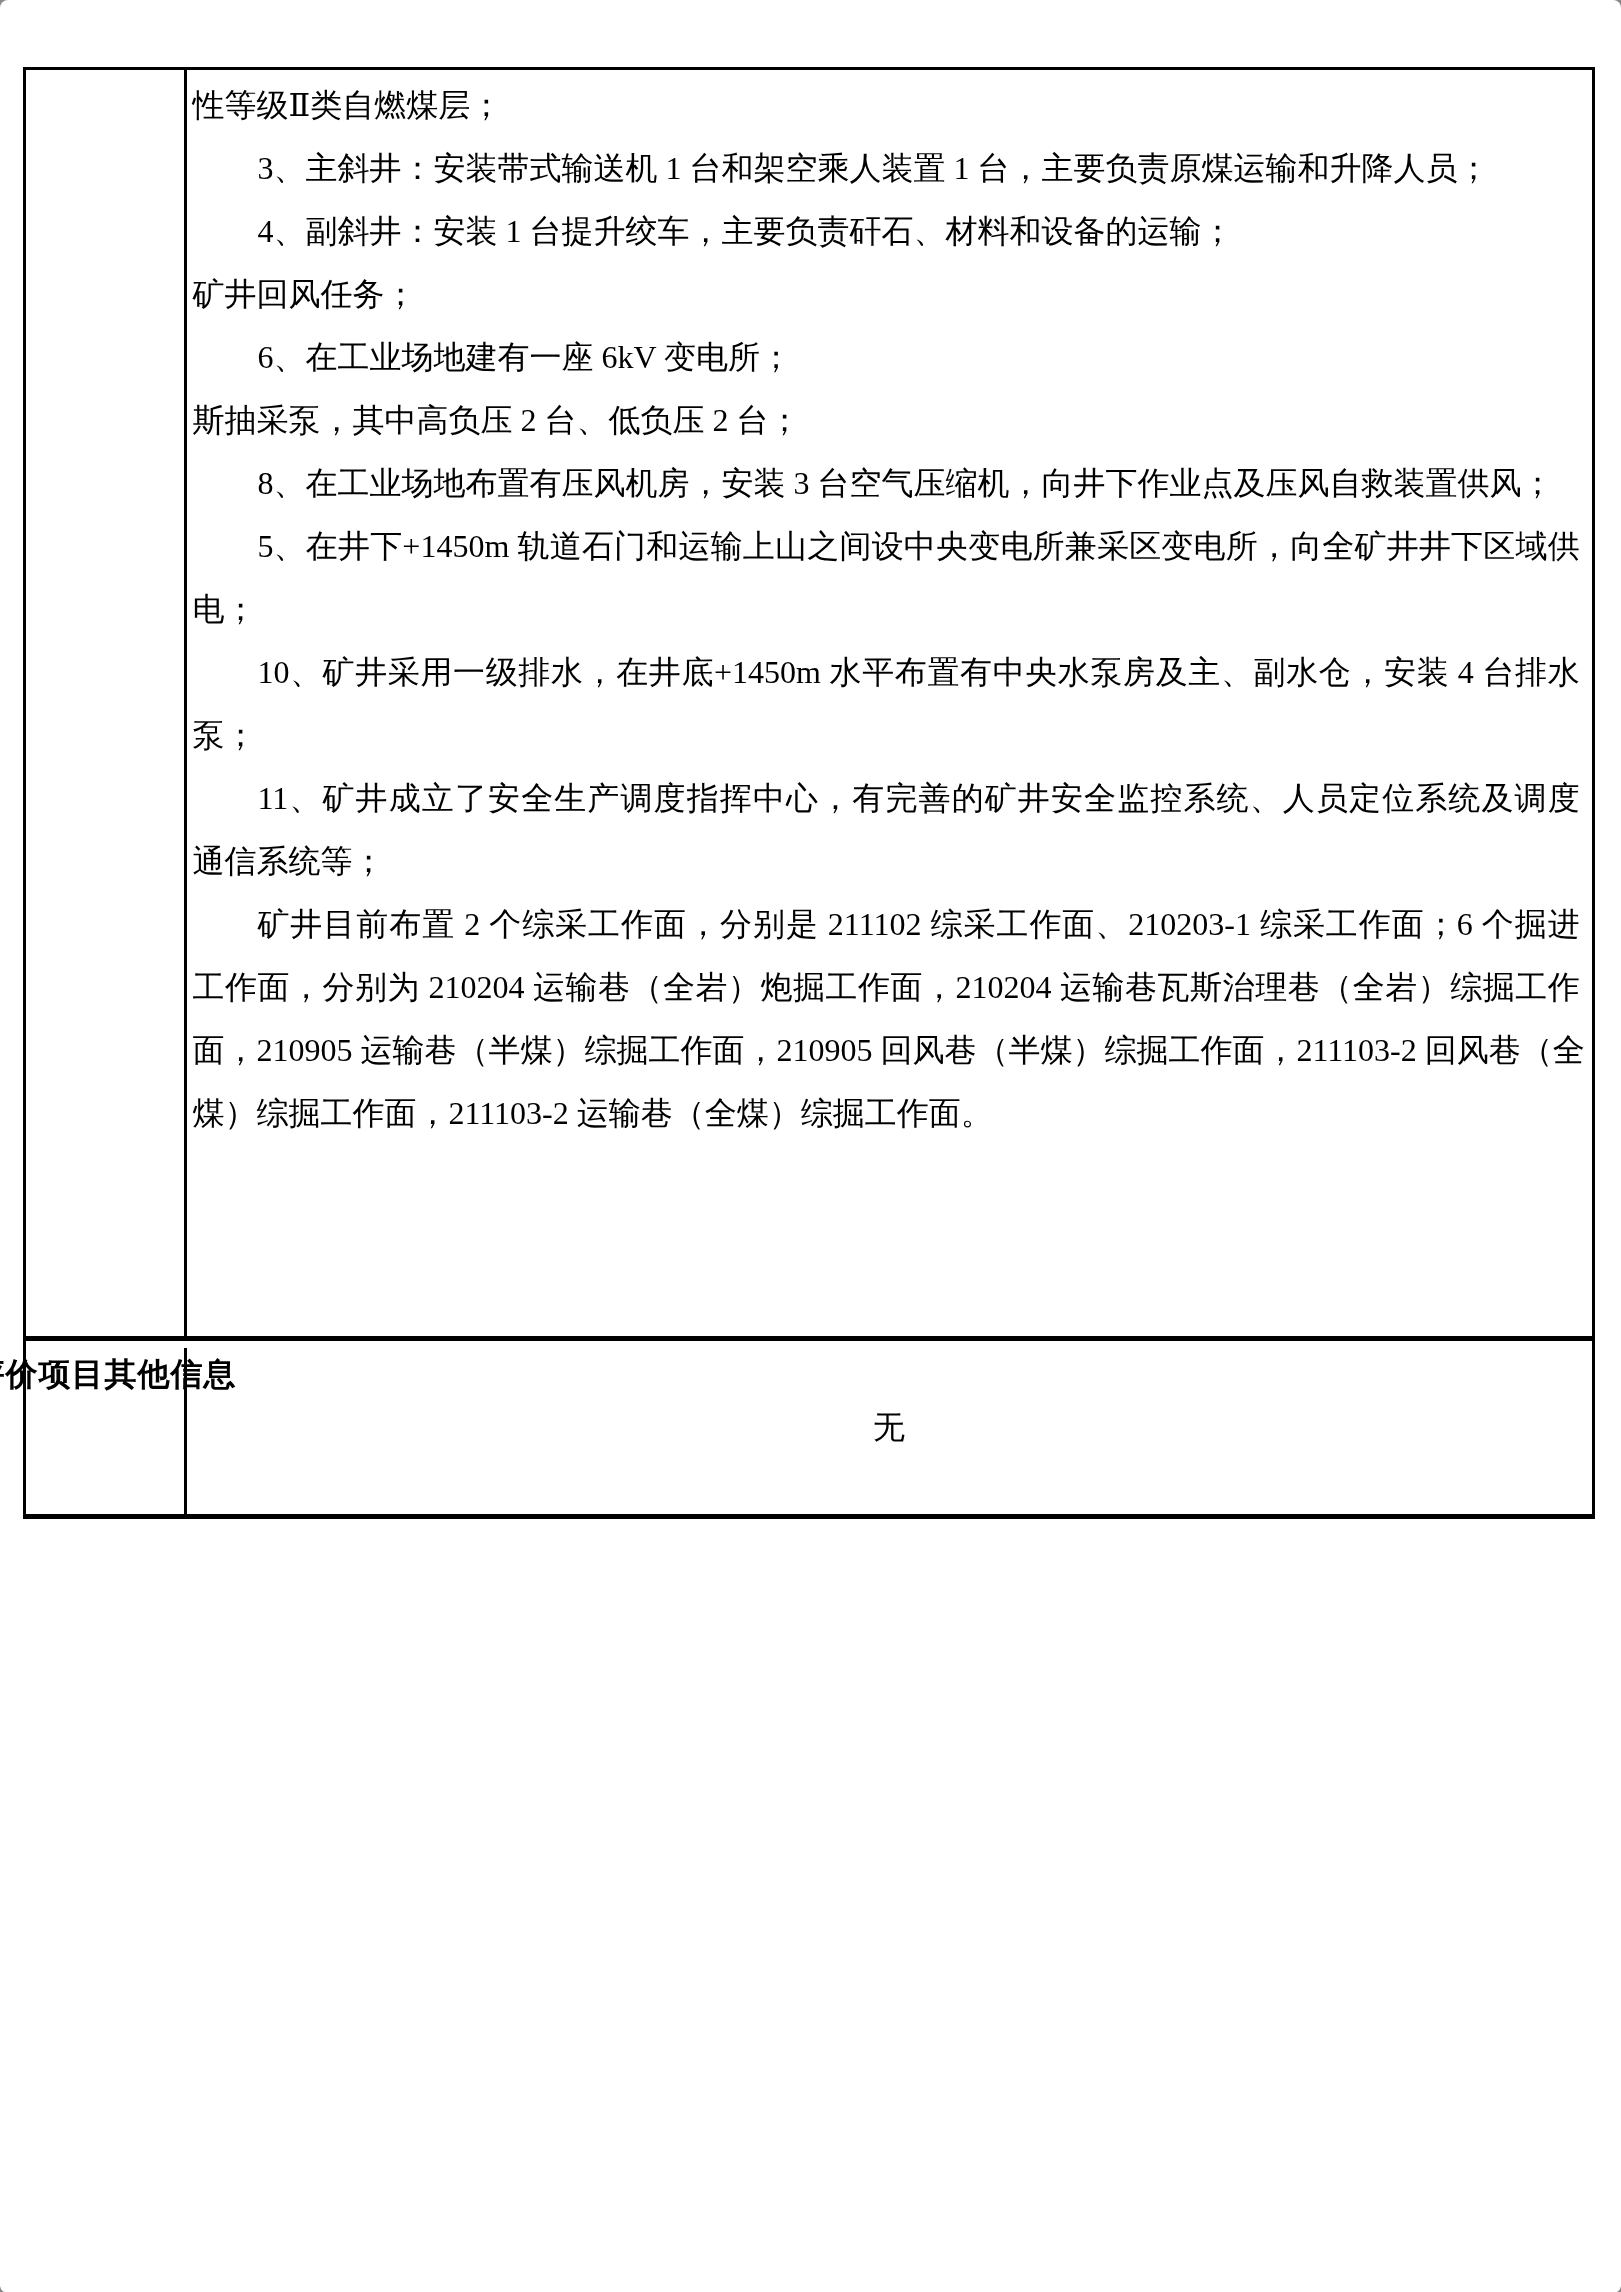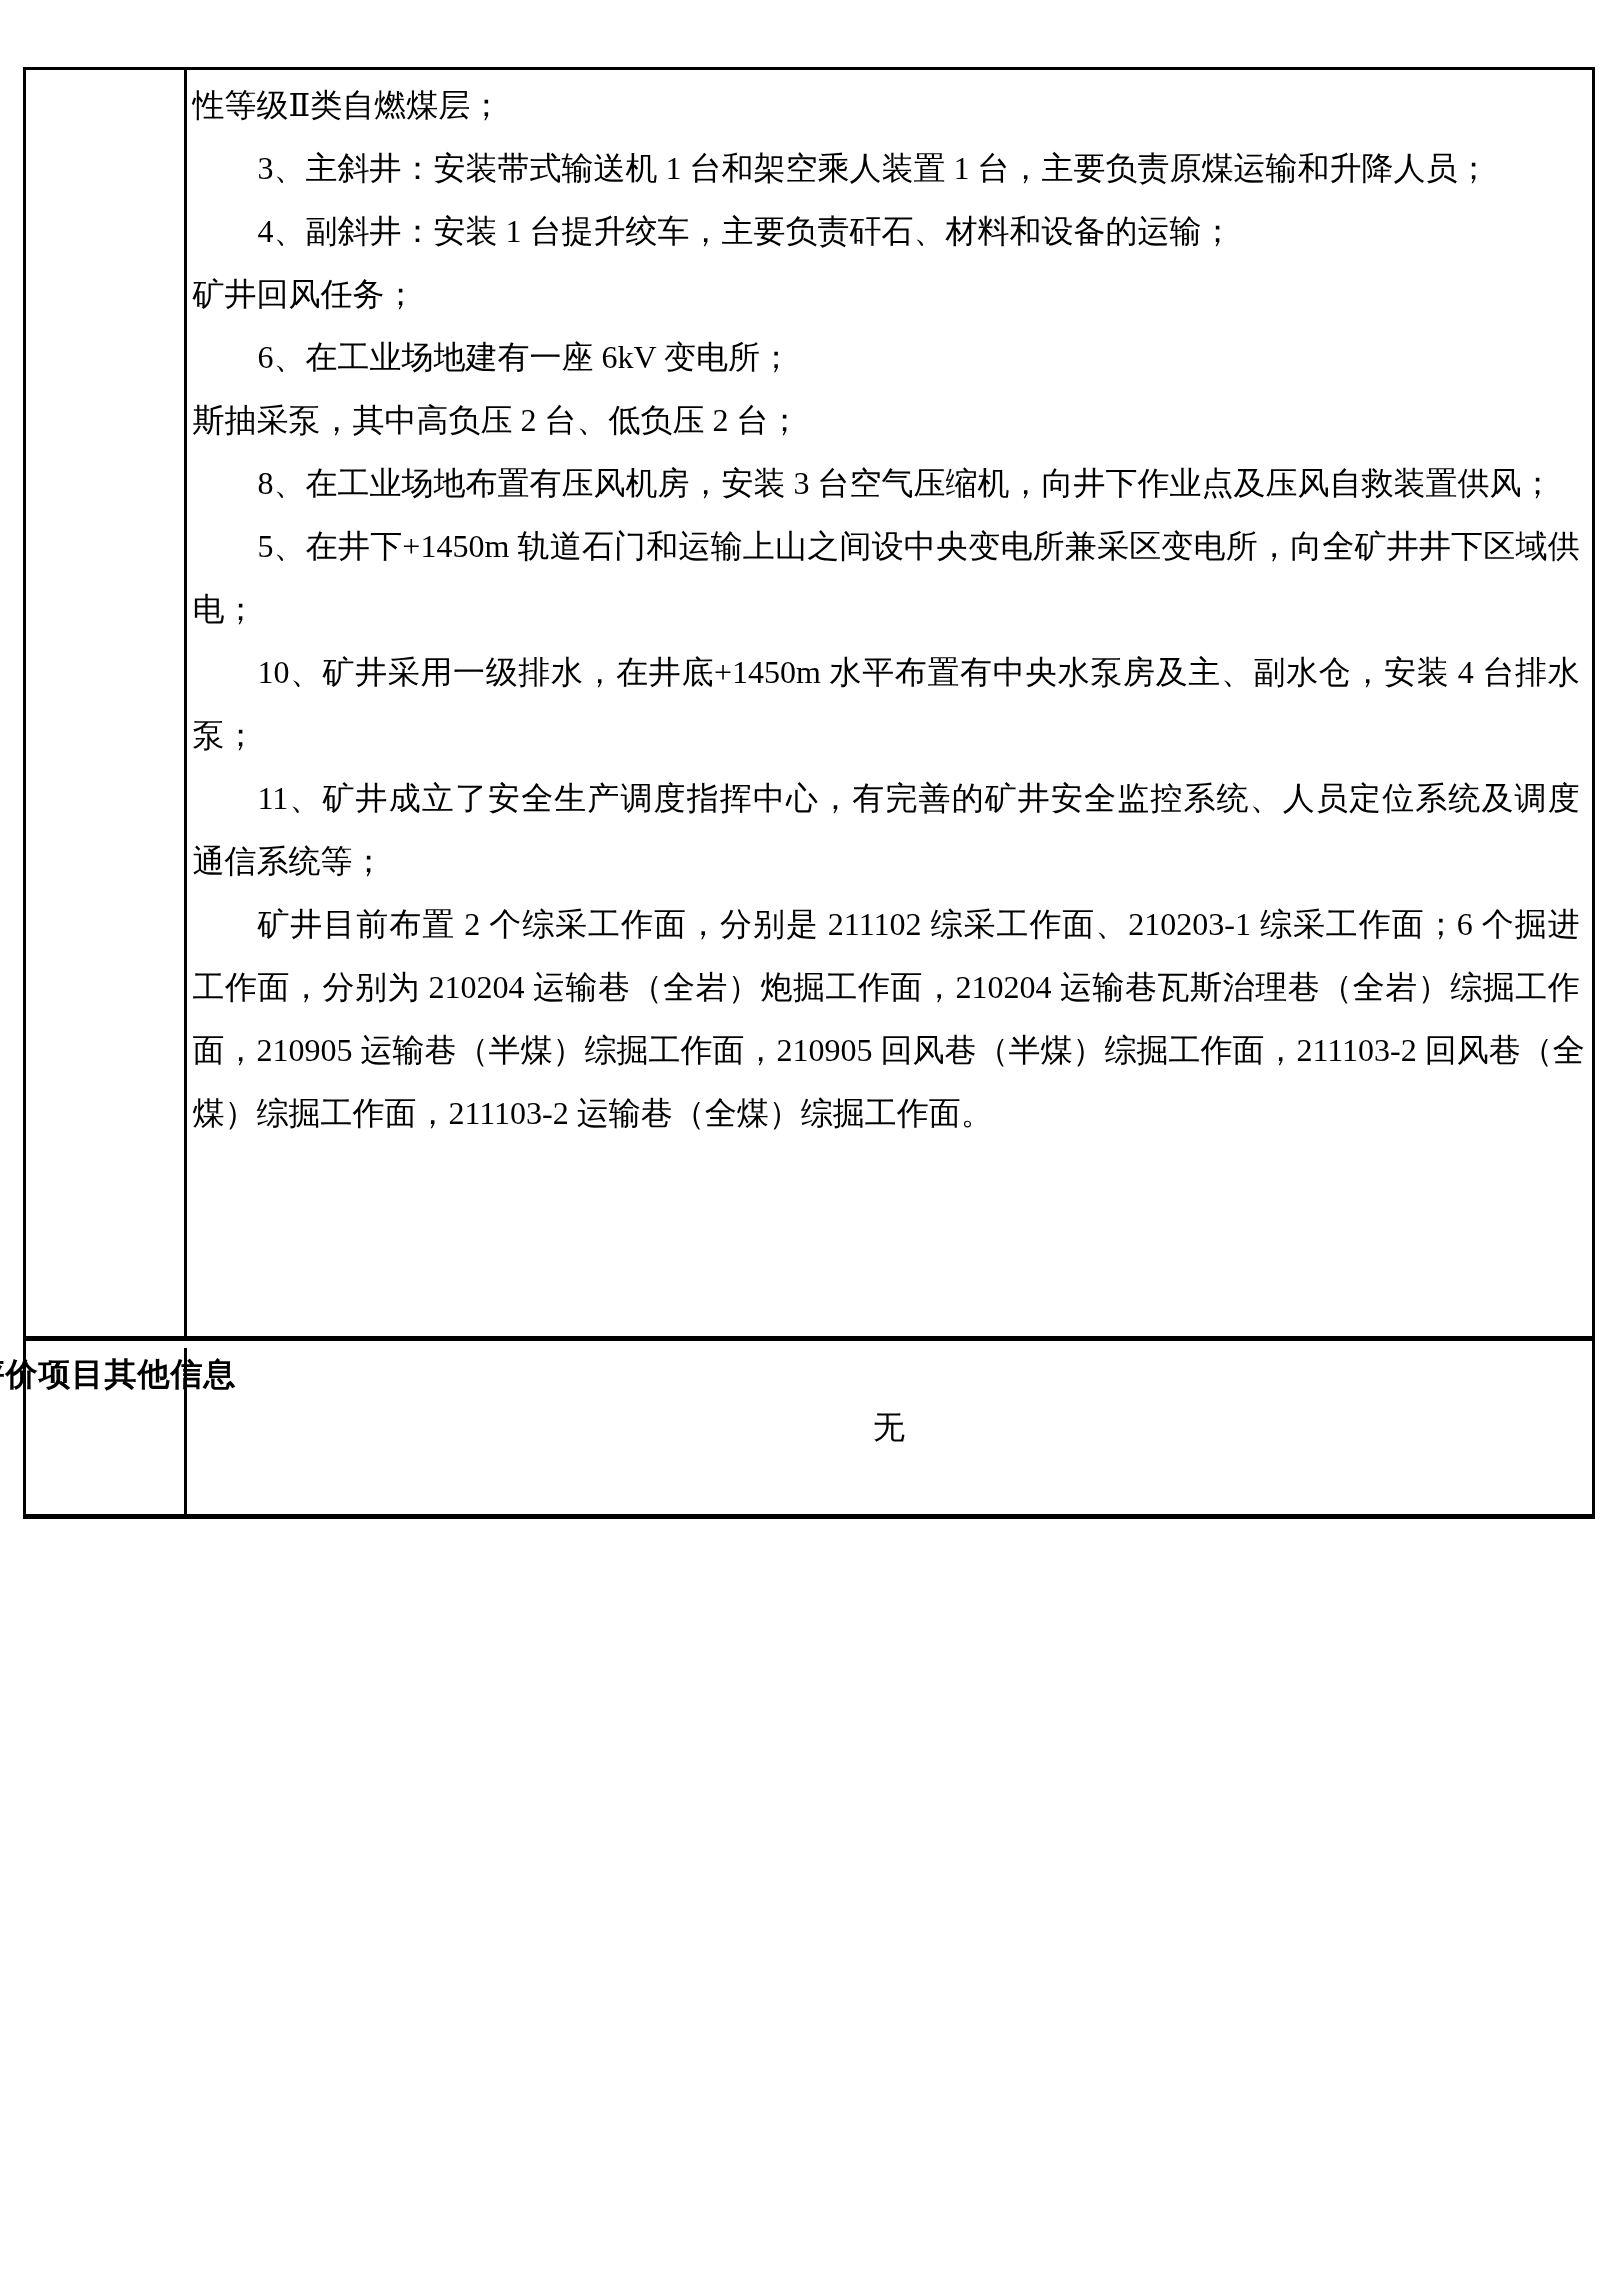--- a/index.html
+++ b/index.html
@@ -9,20 +9,21 @@
   }
   .page {
     position: relative;
     width: 1621px;
     height: 2293px;
     margin: 0 auto;
     background: #ffffff;
     font-family: "Liberation Serif", "DejaVu Serif", serif;
     color: #000000;
     overflow: hidden;
+    border-radius: 8px;
   }
   .doc-table {
     position: absolute;
     left: 22.5px;
     top: 67px;
     width: 1566px;
     border: 3.9px solid #000;
     border-bottom-width: 5.9px;
     background: #fff;
     box-sizing: content-box;

